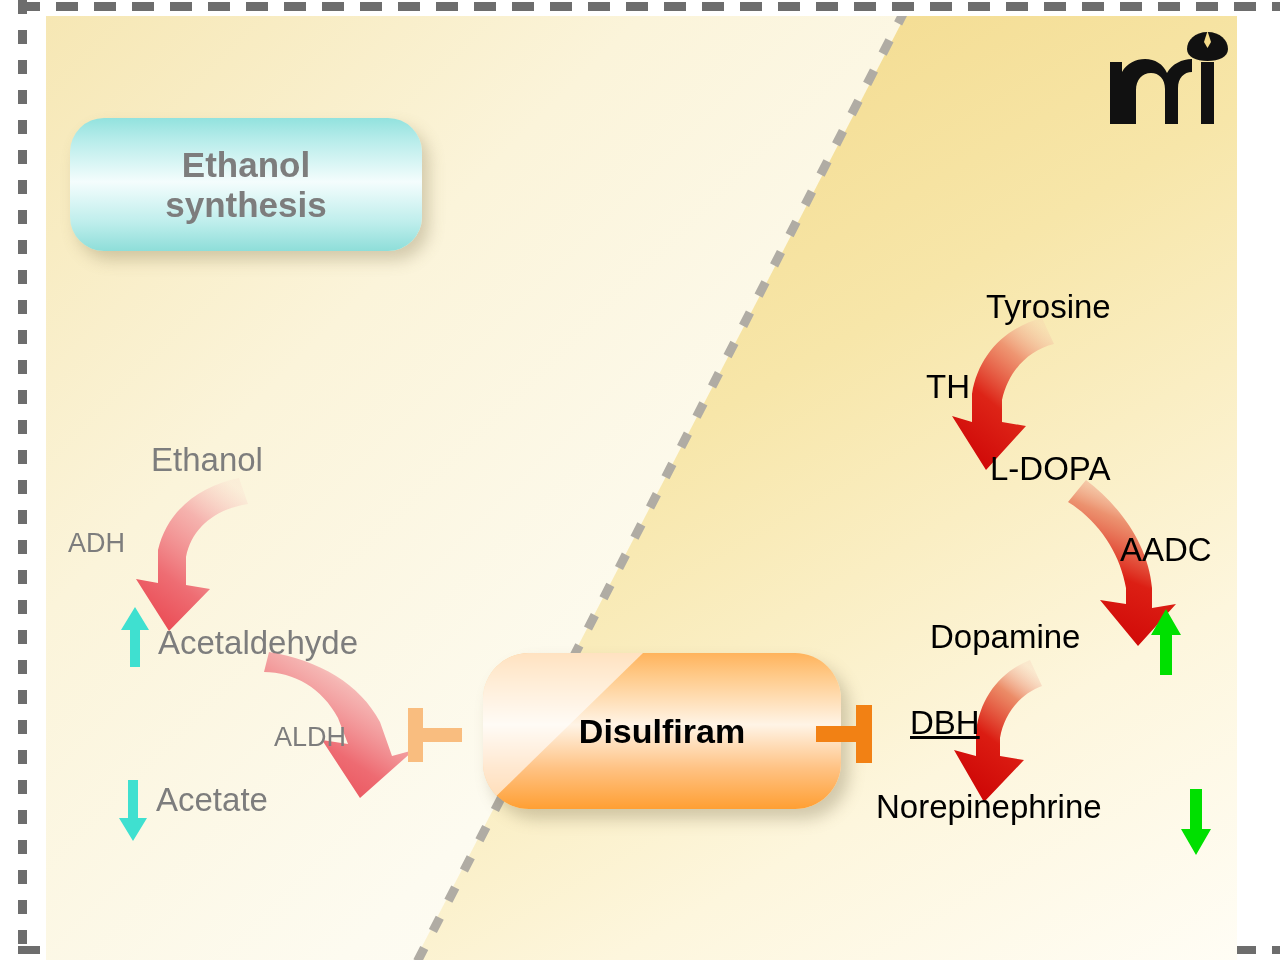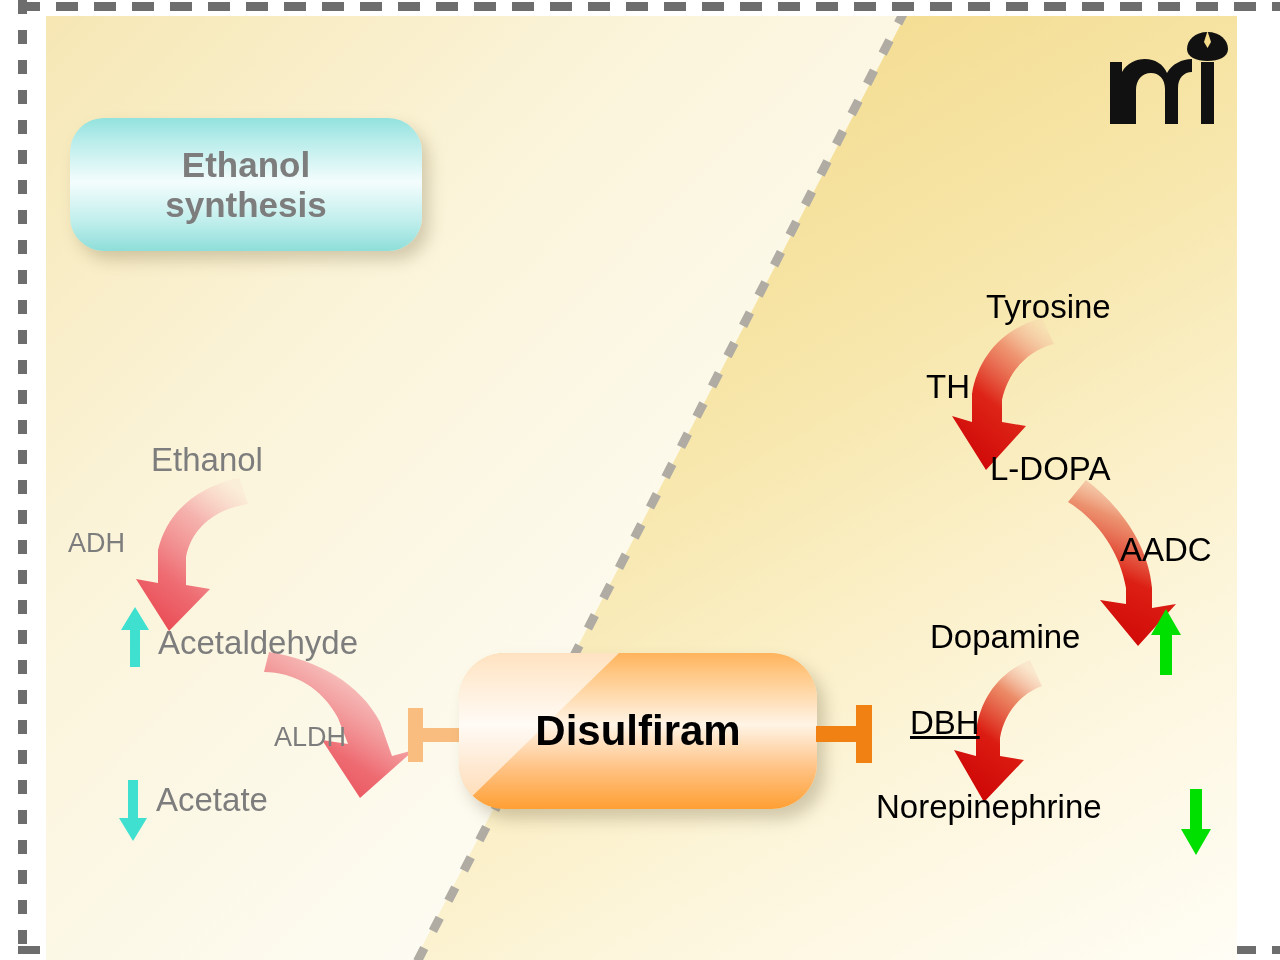--- a/index.html
+++ b/index.html
@@ -33,21 +33,21 @@
 
   
   .hdrbox{position:absolute;border-radius:34px;display:flex;align-items:center;justify-content:center;
     text-align:center;line-height:1.12;font-weight:bold;}
   #box-ethanol{left:24px;top:102px;width:352px;height:133px;font-size:35px;color:#7d7d7d;
     background:linear-gradient(to bottom,#92e2de 0%,#b6ecea 16%,#f4fdfd 48%,#bfeeec 78%,#8eded9 100%);
     box-shadow:7px 9px 16px rgba(120,105,70,.30);}
   #box-ne{left:818px;top:103px;width:356px;height:133px;font-size:35px;color:#000000;
     background:linear-gradient(to bottom,#4bf04b 0%,#7ef77e 18%,#eafdea 48%,#8df58d 76%,#45ec45 100%);
     box-shadow:7px 9px 16px rgba(120,105,70,.35);}
-  #box-disulfiram{left:413px;top:637px;width:358px;height:156px;font-size:42px;color:#000;
+  #box-disulfiram{left:437px;top:637px;width:358px;height:156px;font-size:34px;color:#000;
     border-radius:46px;box-shadow:8px 10px 16px rgba(120,110,80,.33);}
   #box-disulfiram .dis-fill{position:absolute;inset:0;border-radius:46px;
     background:linear-gradient(to bottom,#ffb35c 0%,#ffc987 14%,#fff4e6 46%,#ffc283 74%,#ff9f33 100%);}
   #box-disulfiram .dis-dim{position:absolute;inset:0;border-radius:46px;background:rgba(255,255,255,.62);
     clip-path:polygon(0px 0px, 160px 0px, 0px 156px);}
   #box-disulfiram .dis-label{position:relative;z-index:3;}
 
   
   .node{position:absolute;white-space:nowrap;text-align:right;}
   .left-node{color:#7d7d7d;font-size:33px;}

